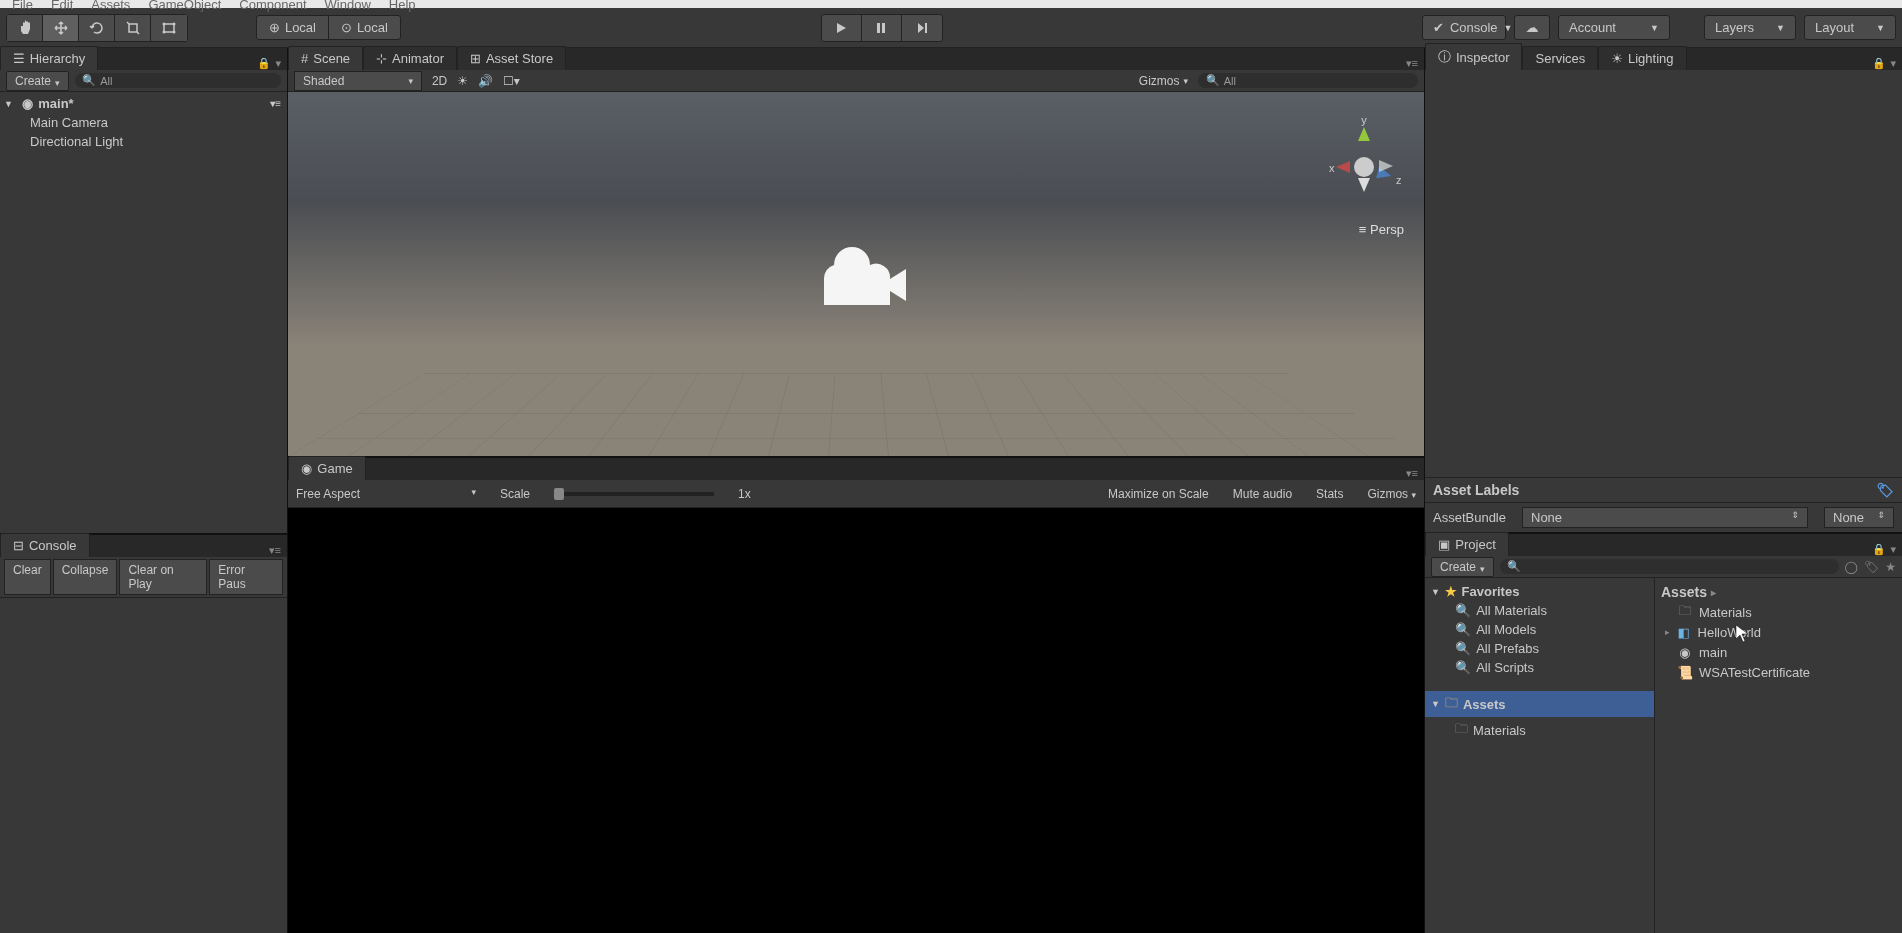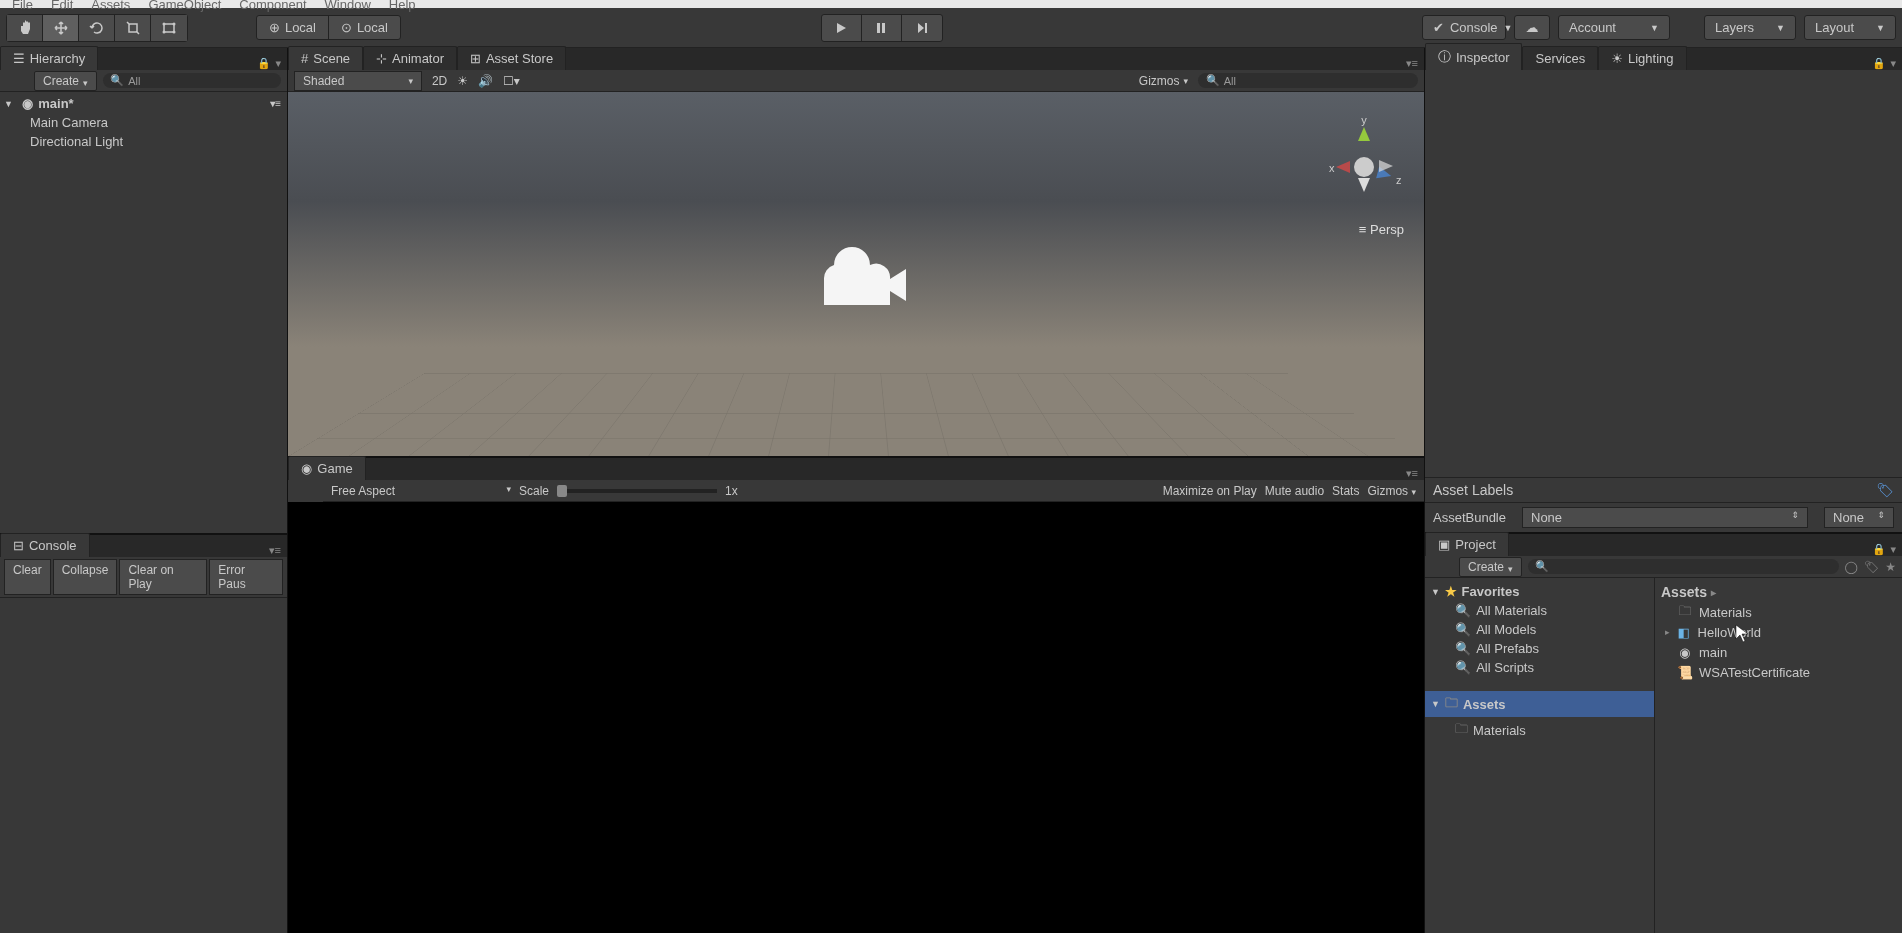--- a/index.html
+++ b/index.html
@@ -168,21 +168,20 @@
 }
 .create-btn {
   background: #4b4b4b;
   padding: 2px 8px;
   border: 1px solid #222;
   border-radius: 2px;
   font-size: 12px;
   display: inline-flex;
   gap: 4px;
   align-items: flex-end;
-  margin-left: 28px;
 }
 .search-mini {
   background: #2e2e2e;
   border-radius: 10px;
   padding: 1px 8px;
   display: flex;
   align-items: center;
   gap: 4px;
   font-size: 11px;
   flex: 1;
@@ -293,39 +292,38 @@
   color: #ddd;
 }
 
 .game-panel {
   flex: 1;
   border-top: 2px solid #111;
 }
 .game-toolbar {
   display: flex;
   align-items: center;
-  gap: 8px;
+  gap: 24px;
   padding: 2px 8px;
   background: #383838;
   font-size: 12px;
-  height: 22px;
+  height: 28px;
   border-bottom: 1px solid #222;
-  margin-left: 35px;
 }
 .game-body { background: #000; height: calc(100% - 44px); }
 
 .inspector-body {
   flex: 1;
   background: #383838;
 }
 .asset-labels {
   background: #383838;
   padding: 4px 8px;
   border-top: 1px solid #222;
-  font-weight: normal;
+  font-weight: bold;
   font-size: 14px;
   margin-top: 8px;
 }
 .asset-bundle {
   background: #383838;
   padding: 4px 8px;
   display: flex;
   align-items: center;
   gap: 16px;
   font-size: 13px;
@@ -643,21 +641,21 @@
         <div style="display:flex;width:180px;justify-content:space-between;">
           <span>Free Aspect</span>
           <span class="dd-arrow">▾</span>
         </div>
         <span>Scale</span>
         <div style="width:160px;height:4px;background:#222;position:relative;">
           <div style="position:absolute;left:0;top:-4px;width:10px;height:12px;background:#888;border-radius:2px;"></div>
         </div>
         <span>1x</span>
         <div style="flex:1;"></div>
-        <span>Maximize on Play</span>
+        <span>Maximize on Scale</span>
         <span>Mute audio</span>
         <span>Stats</span>
         <span>
           <span>Gizmos</span>
           <span class="dd-arrow">▾</span>
         </span>
       </div>
       <div class="game-body"></div>
     </div>
   </div>

